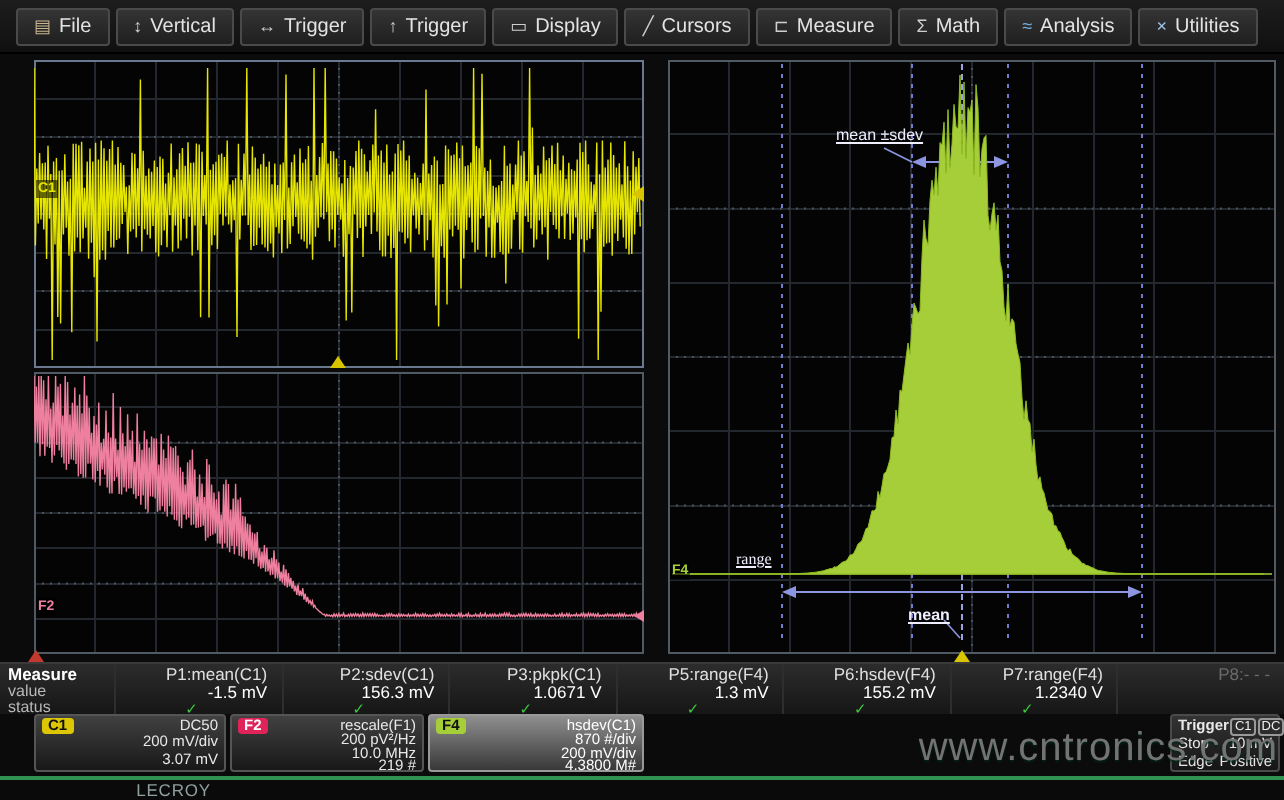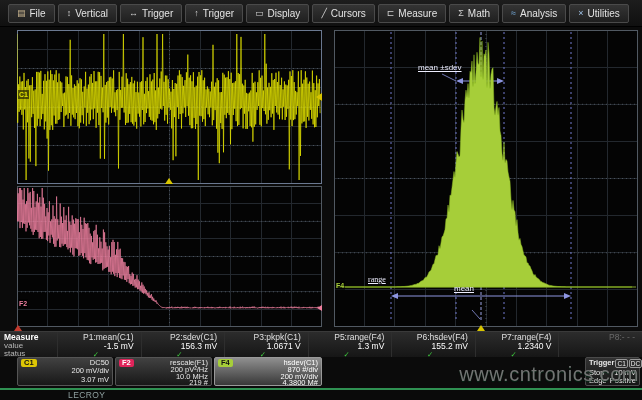--- a/index.html
+++ b/index.html
@@ -205,21 +205,21 @@
         <line x1="125" y1="51" x2="167" y2="51" stroke="#8d95e0" stroke-width="1"></line>
         <polygon points="122,51 129,48 129,54" fill="#8d95e0"></polygon>
         <polygon points="170,51 163,48 163,54" fill="#8d95e0"></polygon>
         <line x1="108" y1="44" x2="122" y2="51" stroke="#8d95e0" stroke-width="0.8"></line>
         <line x1="138" y1="280" x2="146" y2="289" stroke="#8d95e0" stroke-width="0.8"></line>
         <path d="M6,257 L6,257.0 L7,257.0 L8,257.0 L9,257.0 L10,257.0 L11,257.0 L12,257.0 L13,257.0 L14,257.0 L15,257.0 L16,257.0 L17,257.0 L18,257.0 L19,257.0 L20,257.0 L21,257.0 L22,257.0 L23,257.0 L24,257.0 L25,257.0 L26,257.0 L27,257.0 L28,257.0 L29,257.0 L30,257.0 L31,257.0 L32,257.0 L33,257.0 L34,257.0 L35,257.0 L36,257.0 L37,257.0 L38,257.0 L39,257.0 L40,257.0 L41,257.0 L42,257.0 L43,257.0 L44,257.0 L45,257.0 L46,257.0 L47,257.0 L48,257.0 L49,257.0 L50,257.0 L51,257.0 L52,257.0 L53,257.0 L54,257.0 L55,257.0 L56,257.0 L57,256.9 L58,256.9 L59,256.9 L60,256.9 L61,256.9 L62,256.9 L63,256.8 L64,256.8 L65,256.8 L66,256.7 L67,256.7 L68,256.6 L69,256.6 L70,256.5 L71,256.4 L72,256.3 L73,256.2 L74,256.1 L75,255.9 L76,255.7 L77,255.5 L78,255.4 L79,254.9 L80,254.7 L81,254.3 L82,254.4 L83,253.4 L84,253.6 L85,253.0 L86,252.1 L87,251.2 L88,250.8 L89,250.5 L90,249.2 L91,247.5 L92,247.4 L93,246.4 L94,244.4 L95,242.0 L96,241.2 L97,240.3 L98,237.3 L99,234.3 L100,233.9 L101,229.4 L102,225.4 L103,225.5 L104,224.5 L105,215.7 L106,218.7 L107,213.0 L108,206.8 L109,206.1 L110,203.1 L111,199.6 L112,188.8 L113,188.4 L114,175.0 L115,181.9 L116,165.0 L117,165.7 L118,157.4 L119,149.2 L120,141.5 L121,147.3 L122,132.9 L123,121.5 L124,124.0 L125,126.9 L126,125.4 L127,98.6 L128,80.0 L129,89.4 L130,92.6 L131,70.2 L132,60.1 L133,67.5 L134,53.6 L135,67.9 L136,41.3 L137,42.5 L138,31.1 L139,56.6 L140,24.8 L141,53.8 L142,42.1 L143,22.2 L144,33.5 L145,34.4 L146,7.5 L147,47.1 L148,11.0 L149,49.5 L150,23.8 L151,25.9 L152,20.1 L153,57.5 L154,12.3 L155,24.0 L156,58.5 L157,44.4 L158,39.0 L159,37.7 L160,77.7 L161,85.2 L162,76.8 L163,71.4 L164,85.1 L165,77.5 L166,100.9 L167,105.4 L168,123.5 L169,130.4 L170,112.2 L171,132.9 L172,129.4 L173,131.0 L174,141.9 L175,147.0 L176,151.2 L177,168.9 L178,179.8 L179,170.4 L180,180.0 L181,181.7 L182,195.9 L183,189.6 L184,202.4 L185,210.3 L186,208.4 L187,214.4 L188,216.5 L189,220.9 L190,225.2 L191,225.7 L192,227.1 L193,232.9 L194,232.9 L195,235.5 L196,236.1 L197,238.8 L198,240.8 L199,243.7 L200,245.4 L201,244.4 L202,246.9 L203,247.8 L204,248.6 L205,249.2 L206,250.4 L207,251.7 L208,251.7 L209,252.8 L210,252.8 L211,253.4 L212,253.8 L213,254.2 L214,254.8 L215,255.2 L216,255.4 L217,255.5 L218,255.7 L219,255.9 L220,256.1 L221,256.2 L222,256.3 L223,256.4 L224,256.5 L225,256.6 L226,256.6 L227,256.7 L228,256.7 L229,256.8 L230,256.8 L231,256.8 L232,256.9 L233,256.9 L234,256.9 L235,256.9 L236,256.9 L237,256.9 L238,257.0 L239,257.0 L240,257.0 L241,257.0 L242,257.0 L243,257.0 L244,257.0 L245,257.0 L246,257.0 L247,257.0 L248,257.0 L249,257.0 L250,257.0 L251,257.0 L252,257.0 L253,257.0 L254,257.0 L255,257.0 L256,257.0 L257,257.0 L258,257.0 L259,257.0 L260,257.0 L261,257.0 L262,257.0 L263,257.0 L264,257.0 L265,257.0 L266,257.0 L267,257.0 L268,257.0 L269,257.0 L270,257.0 L271,257.0 L272,257.0 L273,257.0 L274,257.0 L275,257.0 L276,257.0 L277,257.0 L278,257.0 L279,257.0 L280,257.0 L281,257.0 L282,257.0 L283,257.0 L284,257.0 L285,257.0 L286,257.0 L287,257.0 L288,257.0 L289,257.0 L290,257.0 L291,257.0 L292,257.0 L293,257.0 L294,257.0 L295,257.0 L296,257.0 L297,257.0 L298,257.0 L298,257 Z" fill="#a6ce39" stroke="#8fbc22" stroke-width="0.5"></path>
       </svg>
     <div class="chan-label lab-f4">F4</div>
     <div class="anno" style="left:84px;top:34px;">mean ±sdev</div>
     <div class="anno" style="left:34px;top:246px;font-family:Liberation Serif, serif;">range</div>
-    <div class="anno" style="left:120px;top:255px;">mean</div>
+    <div class="anno" style="left:120px;top:274px;font-weight:bold;">mean</div>
   </div>
 
   <div class="tri tri-up-r" style="left:14px;top:325px;"></div>
   <div class="tri tri-up-y" style="left:477px;top:325px;"></div>
 
   <div id="measure">
     <div id="m-rowlabels">
       <div class="r1">Measure</div>
       <div class="r2">value</div>
       <div class="r3">status</div>

